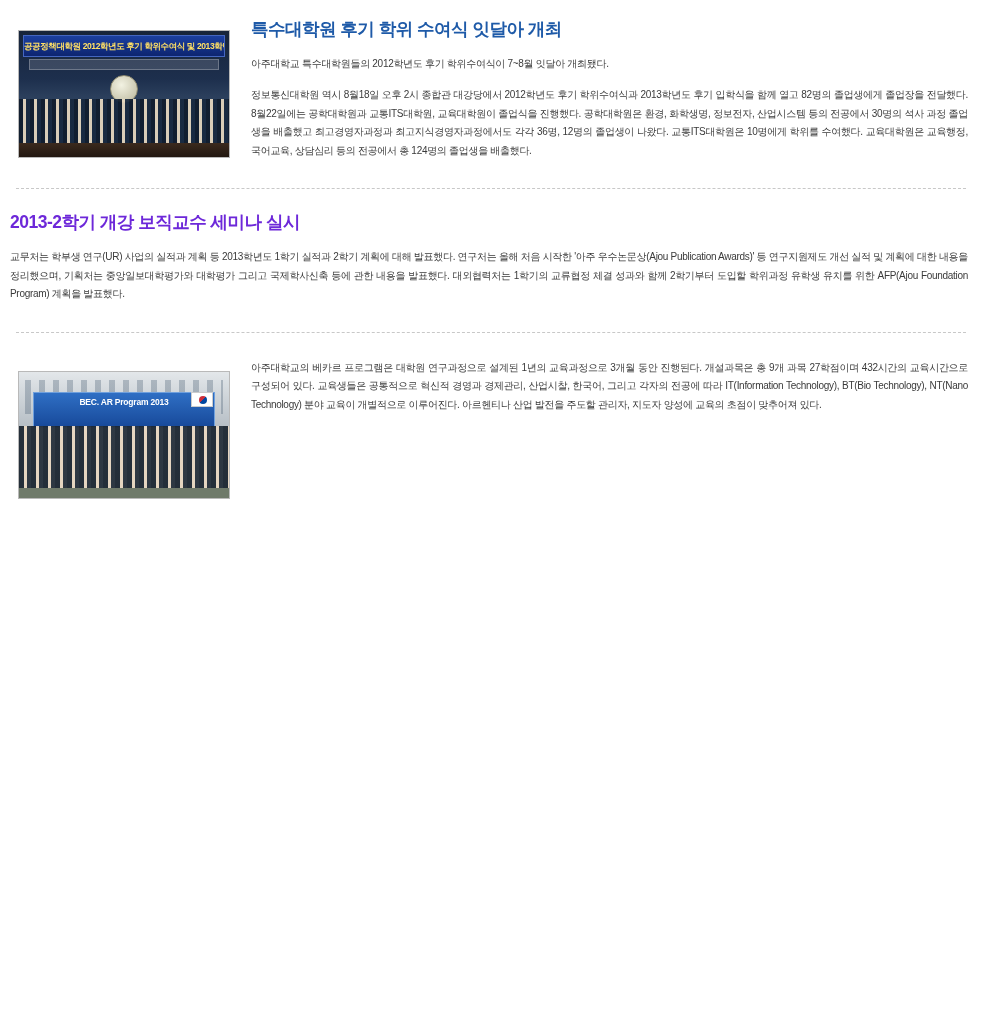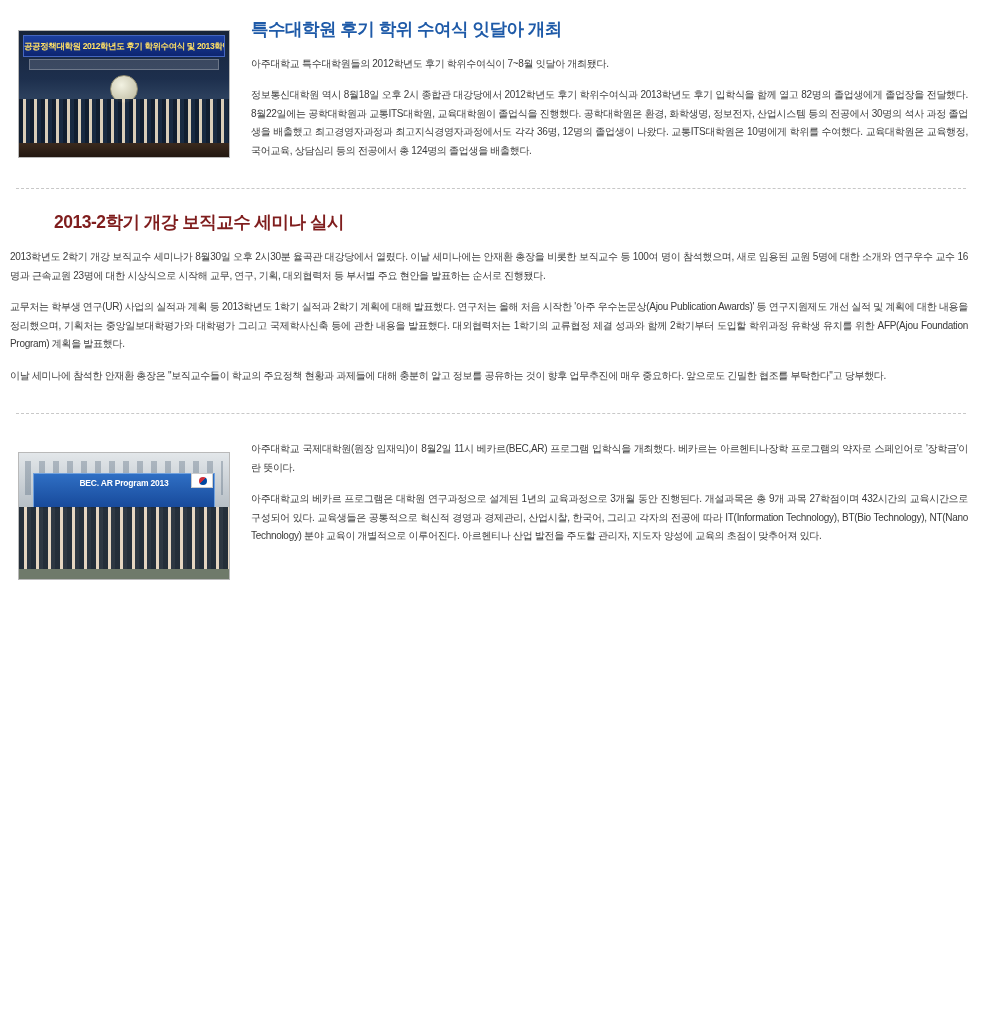--- a/index.html
+++ b/index.html
@@ -44,22 +44,21 @@
 
   .headline {
     font-size: 17.5px;
     font-weight: bold;
     color: #1e5aa8;
     margin: 0 0 14px 0;
     letter-spacing: -0.5px;
     line-height: 1.3;
   }
   .headline.dark {
-    color: #7f1d1d;
-    margin-left: 44px;
+    color: #6d28d9;
   }
   p.para {
     font-size: 10px;
     line-height: 1.85;
     margin: 0 0 13px 0;
     text-align: justify;
     color: #3a3a3a;
     letter-spacing: -0.3px;
   }
   p.para:last-child { margin-bottom: 0; }
@@ -215,38 +214,35 @@
       <p class="para">아주대학교 특수대학원들의 2012학년도 후기 학위수여식이 7~8월 잇달아 개최됐다.</p>
       <p class="para">정보통신대학원 역시 8월18일 오후 2시 종합관 대강당에서 2012학년도 후기 학위수여식과 2013학년도 후기 입학식을 함께 열고 82명의 졸업생에게 졸업장을 전달했다. 8월22일에는 공학대학원과 교통ITS대학원, 교육대학원이 졸업식을 진행했다. 공학대학원은 환경, 화학생명, 정보전자, 산업시스템 등의 전공에서 30명의 석사 과정 졸업생을 배출했고 최고경영자과정과 최고지식경영자과정에서도 각각 36명, 12명의 졸업생이 나왔다. 교통ITS대학원은 10명에게 학위를 수여했다. 교육대학원은 교육행정, 국어교육, 상담심리 등의 전공에서 총 124명의 졸업생을 배출했다.</p>
     </div>
   </div>
 
   <hr class="divider">
 
   <div class="article no-thumb">
     <div class="body-col">
       <h2 class="headline dark">2013-2학기 개강 보직교수 세미나 실시</h2>
-      <p class="para">2013학년도 2학기 개강 보직교수 세미나가 8월30일 오후 2시30분 율곡관 대강당에서 열렸다. 이날 세미나에는 안재환 총장을 비롯한 보직교수 등 100여 명이 참석했으며, 새로 임용된 교원 5명에 대한 소개와 연구우수 교수 16명과 근속교원 23명에 대한 시상식으로 시작해 교무, 연구, 기획, 대외협력처 등 부서별 주요 현안을 발표하는 순서로 진행됐다.</p>
       <p class="para">교무처는 학부생 연구(UR) 사업의 실적과 계획 등 2013학년도 1학기 실적과 2학기 계획에 대해 발표했다. 연구처는 올해 처음 시작한 '아주 우수논문상(Ajou Publication Awards)' 등 연구지원제도 개선 실적 및 계획에 대한 내용을 정리했으며, 기획처는 중앙일보대학평가와 대학평가 그리고 국제학사신축 등에 관한 내용을 발표했다. 대외협력처는 1학기의 교류협정 체결 성과와 함께 2학기부터 도입할 학위과정 유학생 유치를 위한 AFP(Ajou Foundation Program) 계획을 발표했다.</p>
-      <p class="para">이날 세미나에 참석한 안재환 총장은 "보직교수들이 학교의 주요정책 현황과 과제들에 대해 충분히 알고 정보를 공유하는 것이 향후 업무추진에 매우 중요하다. 앞으로도 긴밀한 협조를 부탁한다"고 당부했다.</p>
     </div>
   </div>
 
   <hr class="divider">
 
   <div class="article">
     <div class="thumb-col">
       <div class="photo p2">
         <div class="bldg"></div>
         <div class="bannerblue">BEC. AR Program 2013</div>
         <div class="flag"></div>
         <div class="people"></div>
         <div class="ground"></div>
       </div>
     </div>
     <div class="body-col">
-      <p class="para">아주대학교 국제대학원(원장 임재익)이 8월2일 11시 베카르(BEC,AR) 프로그램 입학식을 개최했다. 베카르는 아르헨티나장학 프로그램의 약자로 스페인어로 '장학금'이란 뜻이다.</p>
       <p class="para">아주대학교의 베카르 프로그램은 대학원 연구과정으로 설계된 1년의 교육과정으로 3개월 동안 진행된다. 개설과목은 총 9개 과목 27학점이며 432시간의 교육시간으로 구성되어 있다. 교육생들은 공통적으로 혁신적 경영과 경제관리, 산업시찰, 한국어, 그리고 각자의 전공에 따라 IT(Information Technology), BT(Bio Technology), NT(Nano Technology) 분야 교육이 개별적으로 이루어진다. 아르헨티나 산업 발전을 주도할 관리자, 지도자 양성에 교육의 초점이 맞추어져 있다.</p>
 
     </div>
   </div>
 
 </div>
 
 </body></html>

